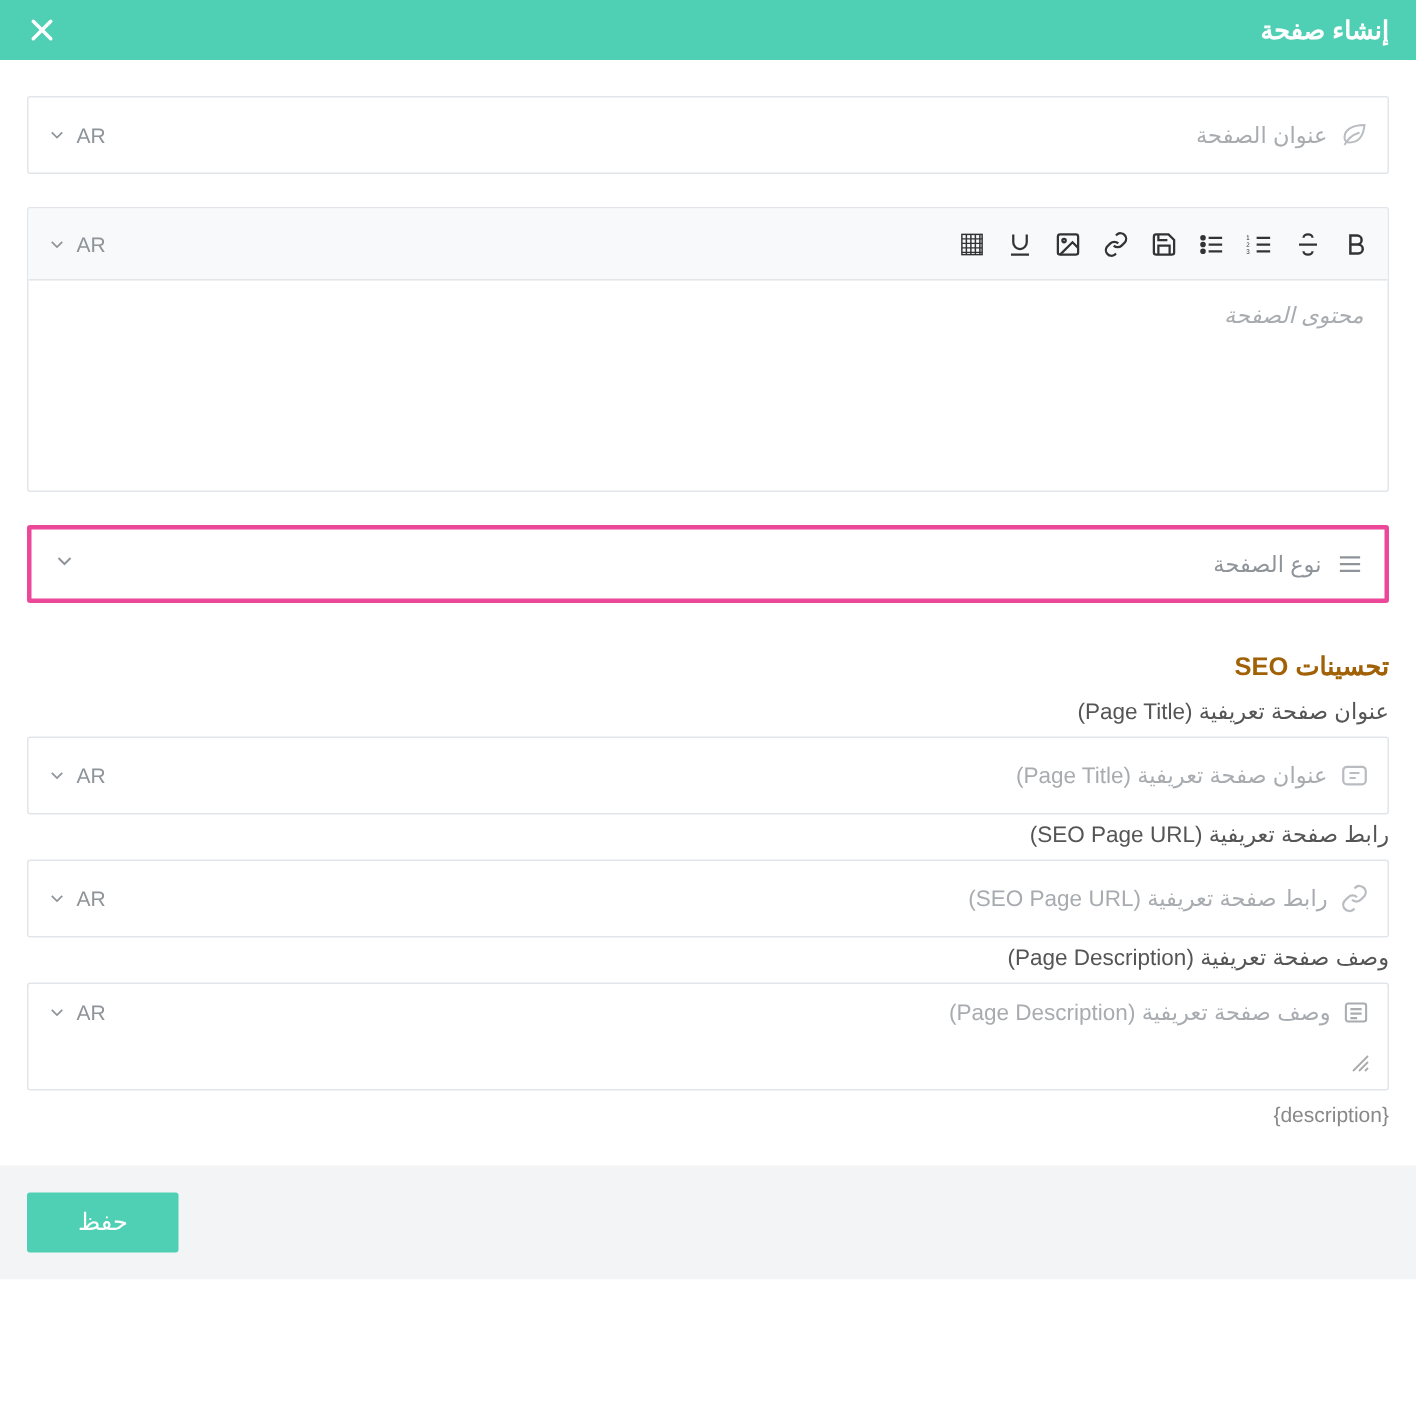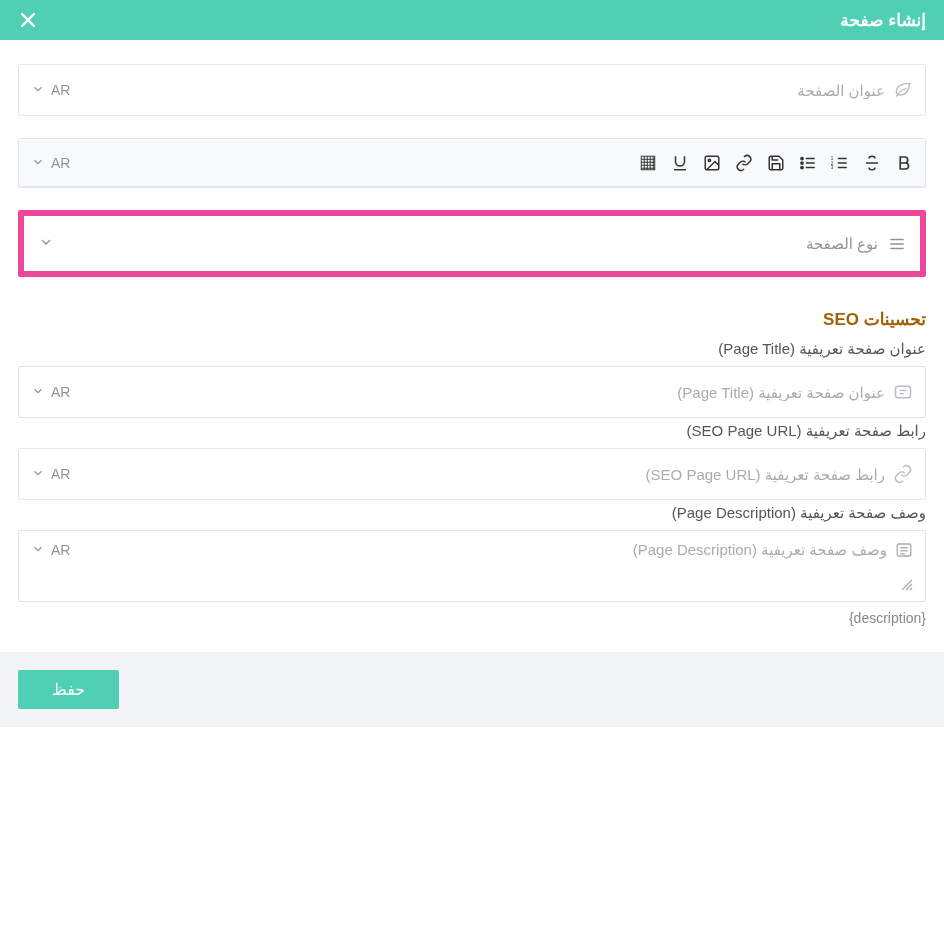--- a/index.html
+++ b/index.html
@@ -11,32 +11,32 @@
   .close-btn svg { width: 20px; height: 20px; }
 
   .content { padding: 24px 18px 18px 18px; }
 
   .field-box { border: 1px solid #e2e6ea; border-radius: 2px; background: #fff; margin-bottom: 22px; }
   .row { display: flex; align-items: center; padding: 0 12px; height: 50px; }
   .row-icon { color: #b9bdc1; margin-left: 8px; display:flex; align-items:center; }
   .row-icon svg { width: 20px; height: 20px; }
   .row input { flex: 1; border: none; outline: none; font-size: 15px; color: #333; text-align: right; background: transparent; }
   .row input::placeholder { color: #a8acb0; }
-  .lang { display:flex; align-items:flex-start; gap:6px; color:#8e9499; font-size:14px; }
+  .lang { display:flex; align-items:center; gap:6px; color:#8e9499; font-size:14px; }
   .lang svg { width: 14px; height: 14px; }
 
   .editor { border: 1px solid #e2e6ea; border-radius: 2px; background: #fff; margin-bottom: 22px; }
   .toolbar { display: flex; align-items: center; justify-content: space-between; padding: 0 12px; height: 48px; border-bottom: 1px solid #e2e6ea; background: #f8f9fa; }
   .tb-right { display:flex; gap: 14px; align-items:center; }
   .tb-btn { color:#333; cursor:pointer; display:flex; align-items:center; }
   .tb-btn svg { width: 18px; height: 18px; }
   .editor-area { min-height: 140px; padding: 14px 16px; }
   .editor-placeholder { color: #a8acb0; font-style: italic; font-size: 15px; text-align: right; }
 
-  .select-box { border: 6px solid #ec4899; border-radius: 2px; background: #fff; margin-bottom: 32px; height: 67px; display:flex; align-items:center; padding: 0 14px; justify-content:space-between; }
+  .select-box { border: 3px solid #ec4899; border-radius: 2px; background: #fff; margin-bottom: 32px; height: 52px; display:flex; align-items:center; padding: 0 14px; justify-content:space-between; }
   .select-label { display:flex; align-items:center; gap: 10px; color:#8e9499; font-size:15px; }
   .select-chevron { color:#8e9499; }
   .select-chevron svg { width: 16px; height: 16px; }
 
   .section-title { font-size: 17px; font-weight: 700; color: #a16207; margin-bottom: 10px; text-align:right; }
   .field-label { font-size: 15px; color:#555; margin-bottom: 8px; text-align:right; }
 
   .textarea-box { border: 1px solid #e2e6ea; border-radius: 2px; background:#fff; margin-bottom: 8px; padding: 10px 12px 6px 12px; position:relative; }
   .textarea-row { display:flex; align-items:center; justify-content:space-between; }
   .textarea-ph { color:#a8acb0; font-size:15px; display:flex; align-items:center; gap:8px; }
@@ -157,20 +157,23 @@
               <line x1="19" y1="3" x2="19" y2="21"></line>
             </svg>
           </span>
       </div>
       <span class="lang">
         <span>AR</span>
         <svg viewBox="0 0 24 24" fill="none" stroke="currentColor" stroke-width="2">
             <polyline points="6 9 12 15 18 9"></polyline>
           </svg>
       </span>
+    </div>
+    <div class="editor-area">
+      <div class="editor-placeholder">محتوى الصفحة</div>
     </div>
   </div>
 
   <div class="select-box">
     <span class="select-label">
       <svg width="18" height="18" viewBox="0 0 24 24" fill="none" stroke="currentColor" stroke-width="2">
           <line x1="3" y1="6" x2="21" y2="6"></line>
           <line x1="3" y1="12" x2="21" y2="12"></line>
           <line x1="3" y1="18" x2="21" y2="18"></line>
         </svg>

